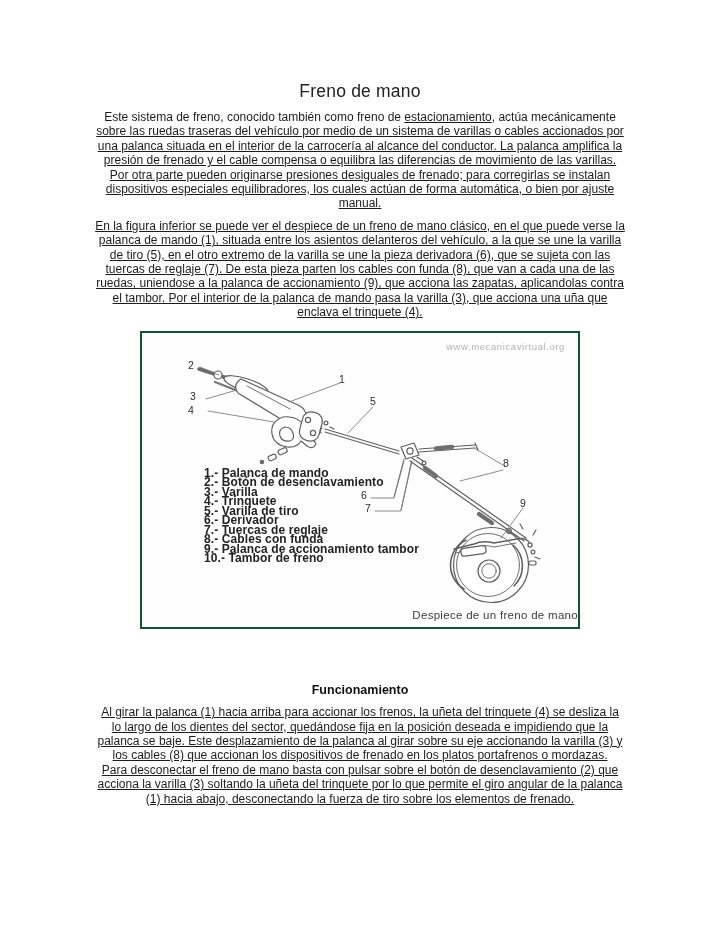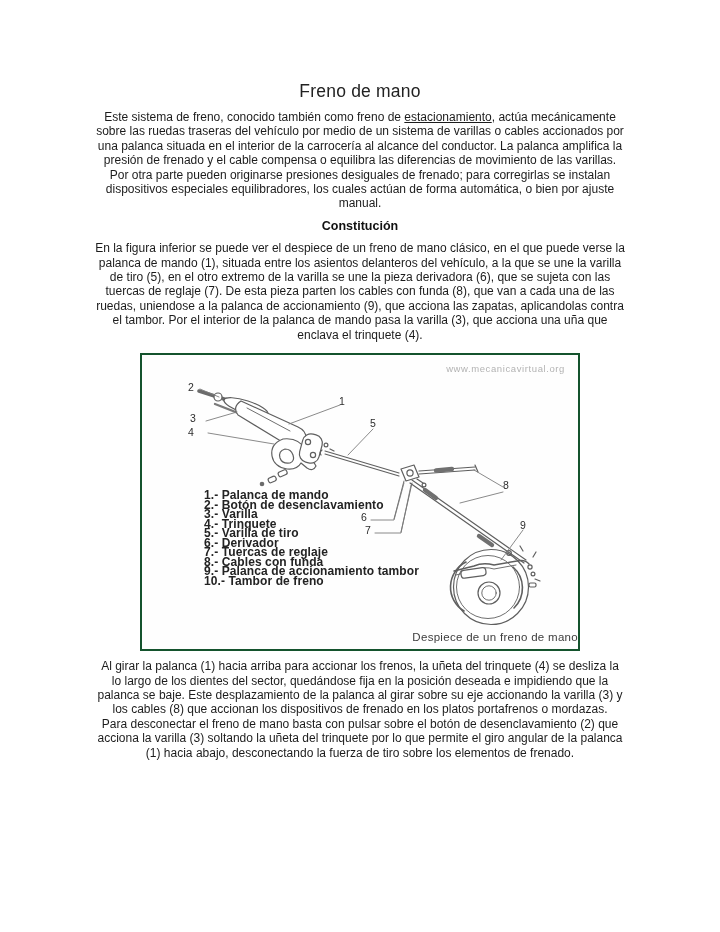--- a/index.html
+++ b/index.html
@@ -10,21 +10,21 @@
   }
   .page{padding-top:81px;}
   .title{
     font-size:17.5px;font-weight:400;text-align:center;
     margin:0 0 5px 0;letter-spacing:.2px;color:#222;
   }
   .para{
     width:680px;margin:8px auto;text-align:center;
     font-size:12px;line-height:14.4px;
   }
-  .prelines{white-space:pre-line;}
+  .prelines{white-space:pre-line;text-decoration:underline;}
   .sect{
     font-size:12.5px;font-weight:700;text-align:center;
     margin:7px 0 0 0;line-height:14.4px;color:#111;
   }
   .sect-func{margin-top:54px;}
   .link-underline{text-decoration:underline;}
   .figure-box{
     position:relative;width:436px;height:294px;
     margin:11px auto 0 auto;border:2px solid #14532d;
     background:#fefefe;box-sizing:content-box;
@@ -57,21 +57,20 @@
   <div class="para">
     <div><span>Este sistema de freno, conocido también como freno de </span><span class="link-underline">estacionamiento</span><span>, actúa mecánicamente</span></div>
     <div class="prelines">sobre las ruedas traseras del vehículo por medio de un sistema de varillas o cables accionados por
 una palanca situada en el interior de la carrocería al alcance del conductor. La palanca amplifica la
 presión de frenado y el cable compensa o equilibra las diferencias de movimiento de las varillas.
 Por otra parte pueden originarse presiones desiguales de frenado; para corregirlas se instalan
 dispositivos especiales equilibradores, los cuales actúan de forma automática, o bien por ajuste
 manual.</div>
   </div>
 
-  <h2 class="sect">Constitución</h2>
   <div class="para prelines">En la figura inferior se puede ver el despiece de un freno de mano clásico, en el que puede verse la
 palanca de mando (1), situada entre los asientos delanteros del vehículo, a la que se une la varilla
 de tiro (5), en el otro extremo de la varilla se une la pieza derivadora (6), que se sujeta con las
 tuercas de reglaje (7). De esta pieza parten los cables con funda (8), que van a cada una de las
 ruedas, uniendose a la palanca de accionamiento (9), que acciona las zapatas, aplicandolas contra
 el tambor. Por el interior de la palanca de mando pasa la varilla (3), que acciona una uña que
 enclava el trinquete (4).</div>
 
   <figure class="figure-box" style="margin-top:11px">
     <svg width="436" height="294" viewBox="0 0 436 294">
@@ -175,20 +174,21 @@
 5.- Varilla de tiro
 6.- Derivador
 7.- Tuercas de reglaje
 8.- Cables con funda
 9.- Palanca de accionamiento tambor
 10.- Tambor de freno</div>
 
     <figcaption class="caption">Despiece de un freno de mano</figcaption>
   </figure>
 
+  <h2 class="sect sect-func">Funcionamiento</h2>
   <div class="para prelines">Al girar la palanca (1) hacia arriba para accionar los frenos, la uñeta del trinquete (4) se desliza la
 lo largo de los dientes del sector, quedándose fija en la posición deseada e impidiendo que la
 palanca se baje. Este desplazamiento de la palanca al girar sobre su eje accionando la varilla (3) y
 los cables (8) que accionan los dispositivos de frenado en los platos portafrenos o mordazas.
 Para desconectar el freno de mano basta con pulsar sobre el botón de desenclavamiento (2) que
 acciona la varilla (3) soltando la uñeta del trinquete por lo que permite el giro angular de la palanca
 (1) hacia abajo, desconectando la fuerza de tiro sobre los elementos de frenado.</div>
 
 </div>
 

